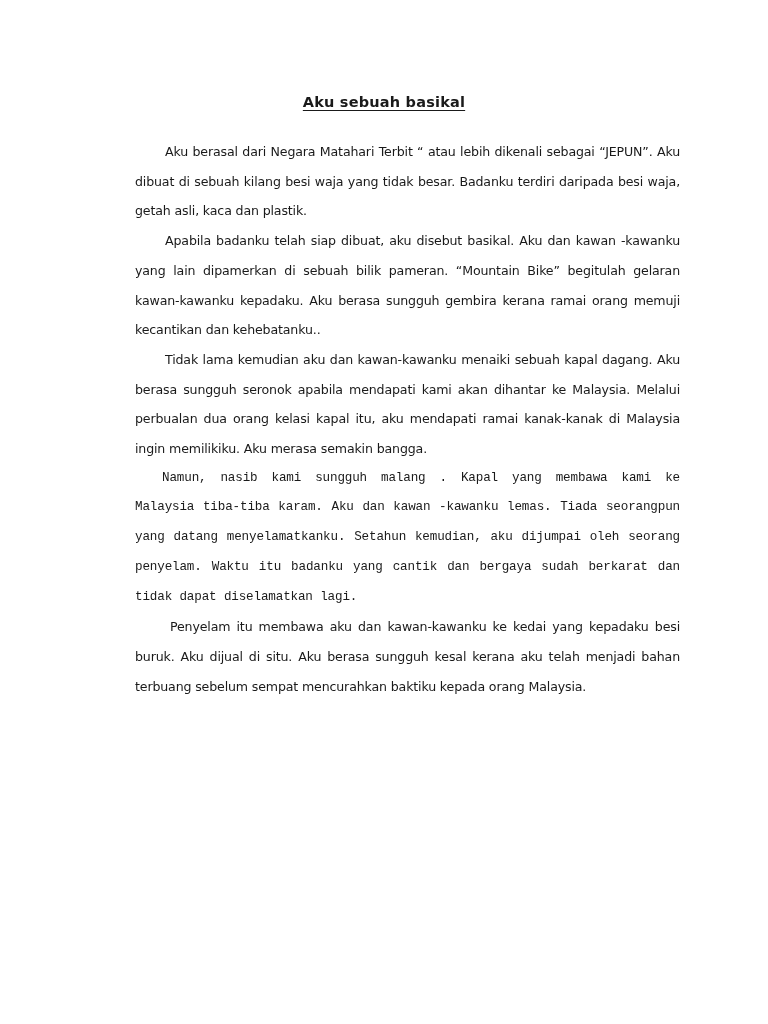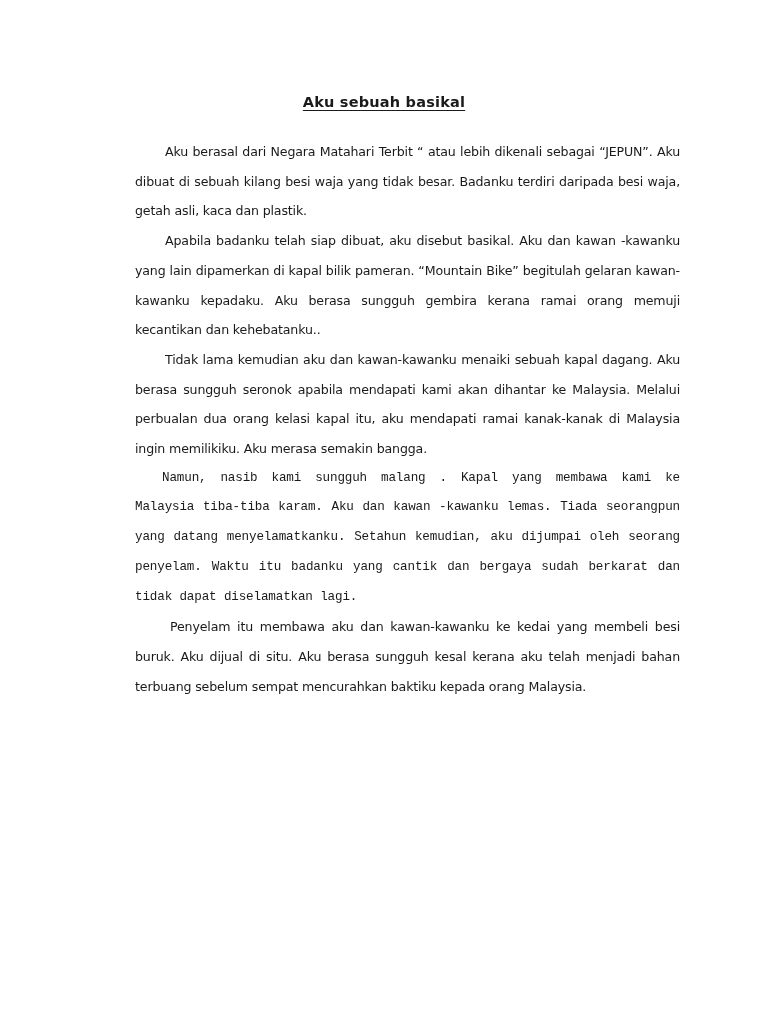--- a/index.html
+++ b/index.html
@@ -55,18 +55,18 @@
     .para.p5 { text-indent: 35px; }
   </style>
 </head>
 <body>
 
 <div class="page">
   <h1 class="title">Aku sebuah basikal</h1>
 
   <div class="body-text">
     <p class="para p1">Aku berasal dari  Negara Matahari Terbit “ atau lebih dikenali sebagai “JEPUN”. Aku dibuat di sebuah kilang besi waja yang tidak besar. Badanku terdiri daripada besi waja, getah asli, kaca dan plastik.</p>
-    <p class="para p2">Apabila badanku telah siap dibuat, aku disebut basikal. Aku dan kawan -kawanku yang lain dipamerkan di kapal bilik pameran. “Mountain Bike” begitulah gelaran kawan-kawanku kepadaku. Aku berasa sungguh gembira kerana ramai orang memuji kecantikan dan kehebatanku..</p>
+    <p class="para p2">Apabila badanku telah siap dibuat, aku disebut basikal. Aku dan kawan -kawanku yang lain dipamerkan di sebuah bilik pameran. “Mountain Bike” begitulah gelaran kawan-kawanku kepadaku. Aku berasa sungguh gembira kerana ramai orang memuji kecantikan dan kehebatanku..</p>
     <p class="para p3">Tidak lama kemudian aku dan kawan-kawanku menaiki sebuah kapal dagang. Aku berasa sungguh  seronok apabila mendapati kami akan dihantar ke Malaysia. Melalui perbualan dua orang kelasi kapal itu, aku mendapati ramai kanak-kanak di Malaysia ingin memilikiku. Aku merasa semakin bangga.</p>
     <p class="para p4">Namun, nasib kami sungguh malang . Kapal yang membawa kami ke Malaysia tiba-tiba karam. Aku dan kawan -kawanku lemas. Tiada seorangpun yang datang menyelamatkanku. Setahun kemudian, aku dijumpai oleh seorang penyelam. Waktu itu badanku yang cantik dan bergaya sudah berkarat dan tidak dapat diselamatkan lagi.</p>
-    <p class="para p5">Penyelam itu membawa aku dan kawan-kawanku ke kedai yang membeli besi buruk. Aku dijual di situ.  Aku berasa sungguh kesal kerana aku telah menjadi bahan terbuang sebelum sempat mencurahkan baktiku kepada orang Malaysia.</p>
+    <p class="para p5">Penyelam itu membawa aku dan kawan-kawanku ke kedai yang kepadaku besi buruk. Aku dijual di situ.  Aku berasa sungguh kesal kerana aku telah menjadi bahan terbuang sebelum sempat mencurahkan baktiku kepada orang Malaysia.</p>
   </div>
 </div>
 
 </body></html>

